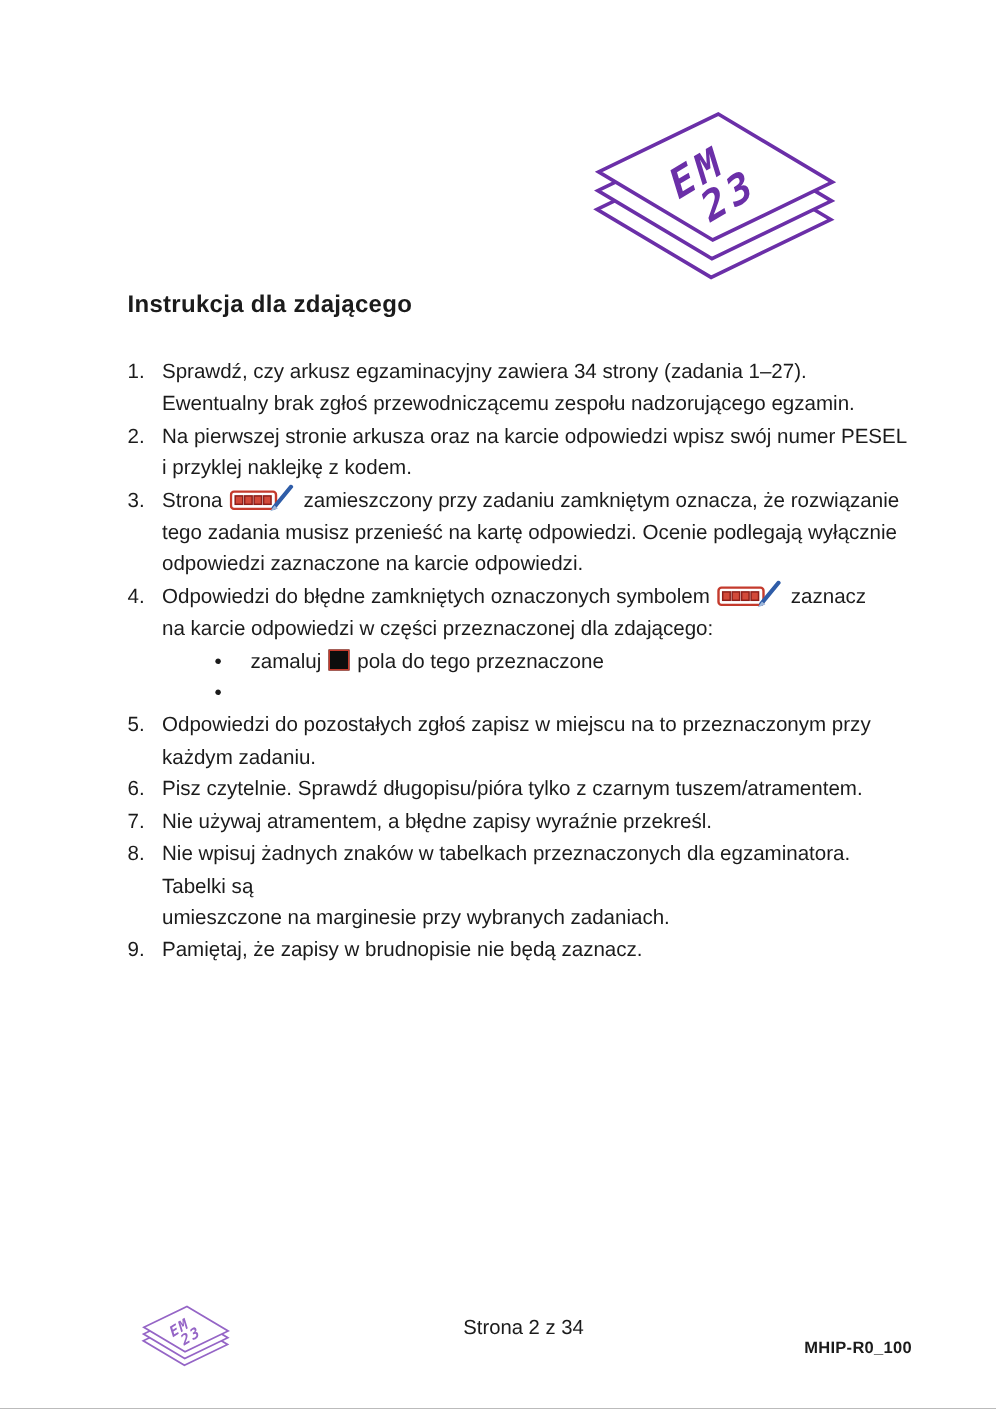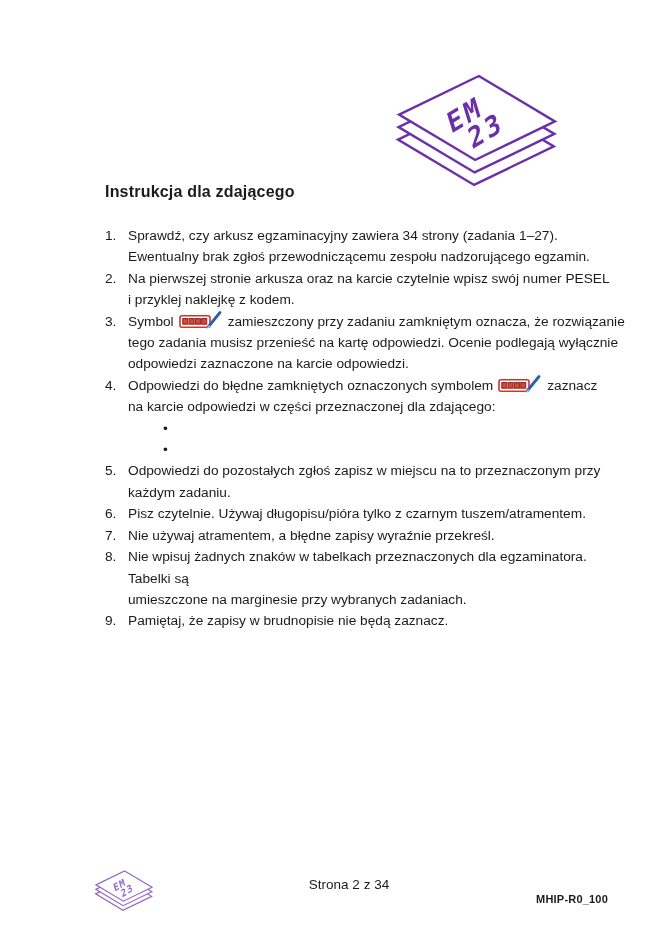--- a/index.html
+++ b/index.html
@@ -5,21 +5,21 @@
   html,body{margin:0;padding:0;background:#888;}
   .page{
     position:relative;width:664px;height:939px;background:#ffffff;
     font-family:"Liberation Sans","DejaVu Sans",sans-serif;color:#1b1b1b;
     overflow:hidden;margin:0 auto;
   }
   
   .logo-top{position:absolute;left:391px;top:72px;}
   .logo-bottom{position:absolute;left:93px;top:869px;}
   
-  .content{position:absolute;left:85px;top:182px;width:525px;margin-left:20px;}
+  .content{position:absolute;left:85px;top:194px;width:525px;}
   .heading{font-size:16px;font-weight:bold;line-height:20px;margin:0 0 23px 0;letter-spacing:.2px;}
   .li{display:flex;font-size:13.7px;line-height:21.4px;}
   .li .num{flex:none;width:23px;}
   .li .txt{flex:1;}
   .li .txt span[data-bind]{white-space:pre-wrap;}
   .bullet{display:flex;margin-left:35px;}
   .bullet .bdot{flex:none;width:24px;font-size:13.7px;}
   
   .cardpen{display:inline-block;vertical-align:-3px;margin:0 5px;line-height:0;}
   
@@ -54,27 +54,27 @@
     <h1 class="heading" data-bind="heading">Instrukcja dla zdającego</h1>
 
     <div class="li">
       <span class="num" data-bind="instructions.items.0.num">1.</span>
       <div class="txt"><span data-bind="instructions.items.0.text">Sprawdź, czy arkusz egzaminacyjny zawiera 34 strony (zadania 1–27).
 Ewentualny brak zgłoś przewodniczącemu zespołu nadzorującego egzamin.</span></div>
     </div>
 
     <div class="li">
       <span class="num" data-bind="instructions.items.1.num">2.</span>
-      <div class="txt"><span data-bind="instructions.items.1.text">Na pierwszej stronie arkusza oraz na karcie czytelnie wpisz swój numer PESEL
+      <div class="txt"><span data-bind="instructions.items.1.text">Na pierwszej stronie arkusza oraz na karcie odpowiedzi wpisz swój numer PESEL
 i przyklej naklejkę z kodem.</span></div>
     </div>
 
     <div class="li">
       <span class="num" data-bind="instructions.items.2.num">3.</span>
-      <div class="txt"><span data-bind="instructions.items.2.pre">Symbol</span><span class="cardpen"><svg width="44" height="18" viewBox="0 0 44 18">
+      <div class="txt"><span data-bind="instructions.items.2.pre">Strona</span><span class="cardpen"><svg width="44" height="18" viewBox="0 0 44 18">
               <rect x="1" y="4.75" width="30" height="11.5" rx="2" fill="#fff" stroke="#C43A2C" stroke-width="1.6"></rect>
               <g fill="#D24A3A" stroke="#8E1F1A" stroke-width="1">
                 <rect x="3.8" y="7.6" width="5" height="5.6"></rect>
                 <rect x="10.1" y="7.6" width="5" height="5.6"></rect>
                 <rect x="16.4" y="7.6" width="5" height="5.6"></rect>
                 <rect x="22.7" y="7.6" width="5" height="5.6"></rect>
               </g>
               <path d="M29.5,15.5 L41,1.5" stroke="#2F5DA8" stroke-width="2.8" stroke-linecap="round"></path>
               <path d="M27,18 L30,14 L32.3,16 Z" fill="#9DB8DC"></path>
             </svg></span><span data-bind="instructions.items.2.post">zamieszczony przy zadaniu zamkniętym oznacza, że rozwiązanie
@@ -91,36 +91,37 @@
                 <rect x="10.1" y="7.6" width="5" height="5.6"></rect>
                 <rect x="16.4" y="7.6" width="5" height="5.6"></rect>
                 <rect x="22.7" y="7.6" width="5" height="5.6"></rect>
               </g>
               <path d="M29.5,15.5 L41,1.5" stroke="#2F5DA8" stroke-width="2.8" stroke-linecap="round"></path>
               <path d="M27,18 L30,14 L32.3,16 Z" fill="#9DB8DC"></path>
             </svg></span><span data-bind="instructions.items.3.post">zaznacz
 na karcie odpowiedzi w części przeznaczonej dla zdającego:</span>
         <div class="bullet">
           <span class="bdot" data-bind="instructions.items.3.bullets.0.marker">•</span>
+          <div><span data-bind="instructions.items.3.bullets.0.pre">zamaluj</span><span class="sq-icon"></span><span data-bind="instructions.items.3.bullets.0.post">pola do tego przeznaczone</span></div>
         </div>
         <div class="bullet">
           <span class="bdot" data-bind="instructions.items.3.bullets.1.marker">•</span>
         </div>
       </div>
     </div>
 
     <div class="li">
       <span class="num" data-bind="instructions.items.4.num">5.</span>
       <div class="txt"><span data-bind="instructions.items.4.text">Odpowiedzi do pozostałych zgłoś zapisz w miejscu na to przeznaczonym przy
 każdym zadaniu.</span></div>
     </div>
 
     <div class="li">
       <span class="num" data-bind="instructions.items.5.num">6.</span>
-      <div class="txt"><span data-bind="instructions.items.5.text">Pisz czytelnie. Używaj długopisu/pióra tylko z czarnym tuszem/atramentem.</span></div>
+      <div class="txt"><span data-bind="instructions.items.5.text">Pisz czytelnie. Sprawdź długopisu/pióra tylko z czarnym tuszem/atramentem.</span></div>
     </div>
 
     <div class="li">
       <span class="num" data-bind="instructions.items.6.num">7.</span>
       <div class="txt"><span data-bind="instructions.items.6.text">Nie używaj atramentem, a błędne zapisy wyraźnie przekreśl.</span></div>
     </div>
 
     <div class="li">
       <span class="num" data-bind="instructions.items.7.num">8.</span>
       <div class="txt"><span data-bind="instructions.items.7.text">Nie wpisuj żadnych znaków w tabelkach przeznaczonych dla egzaminatora. Tabelki są

